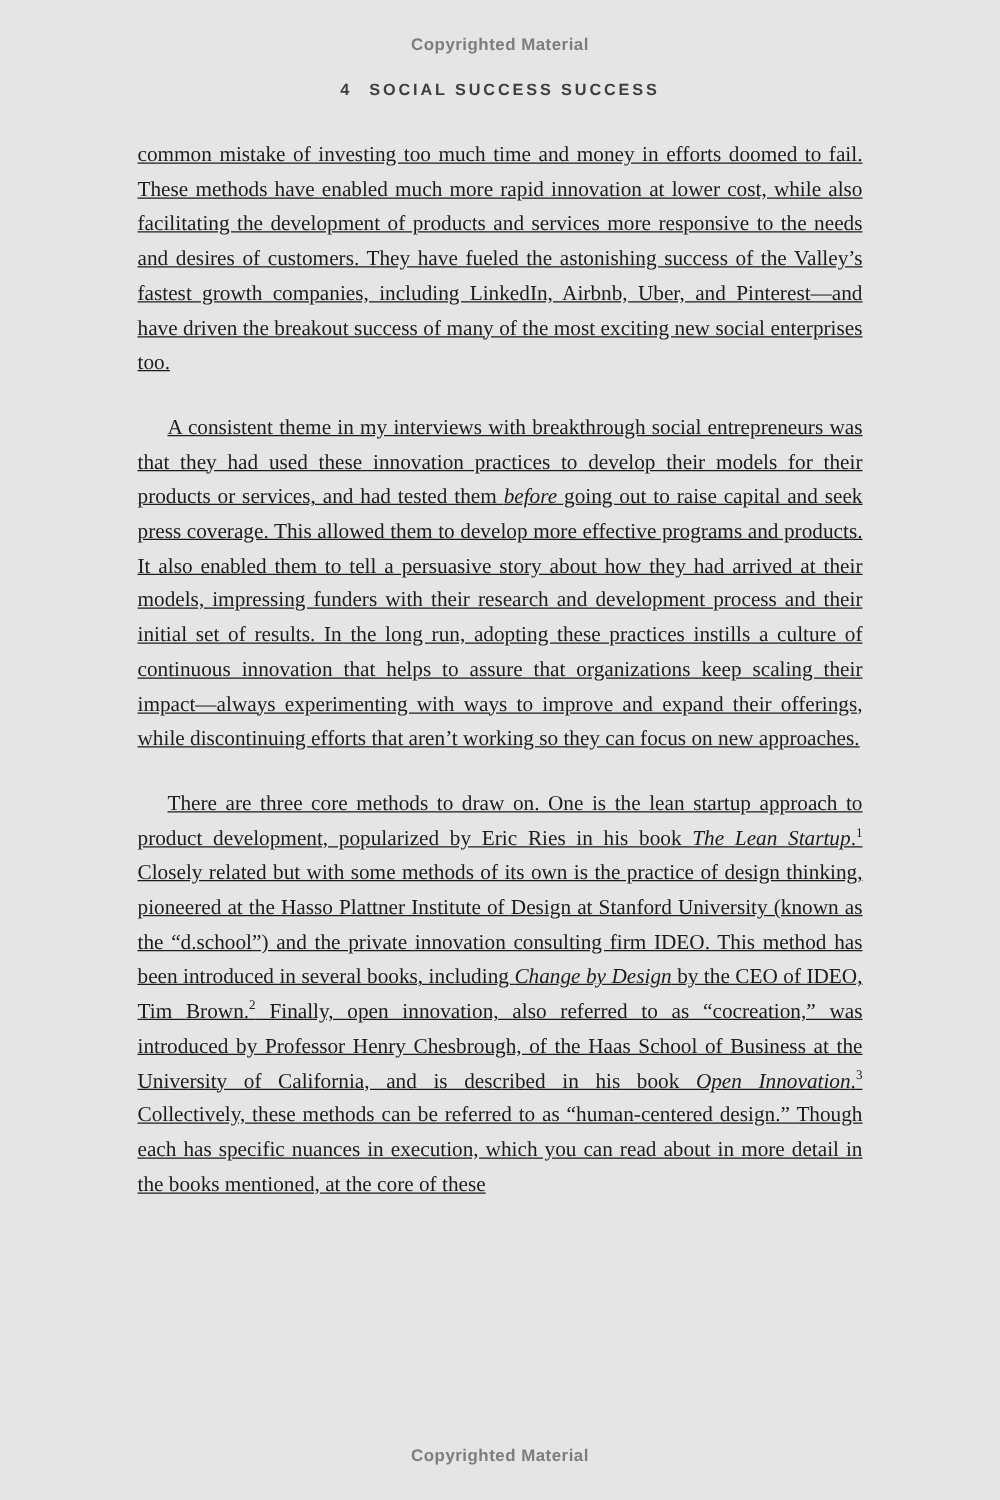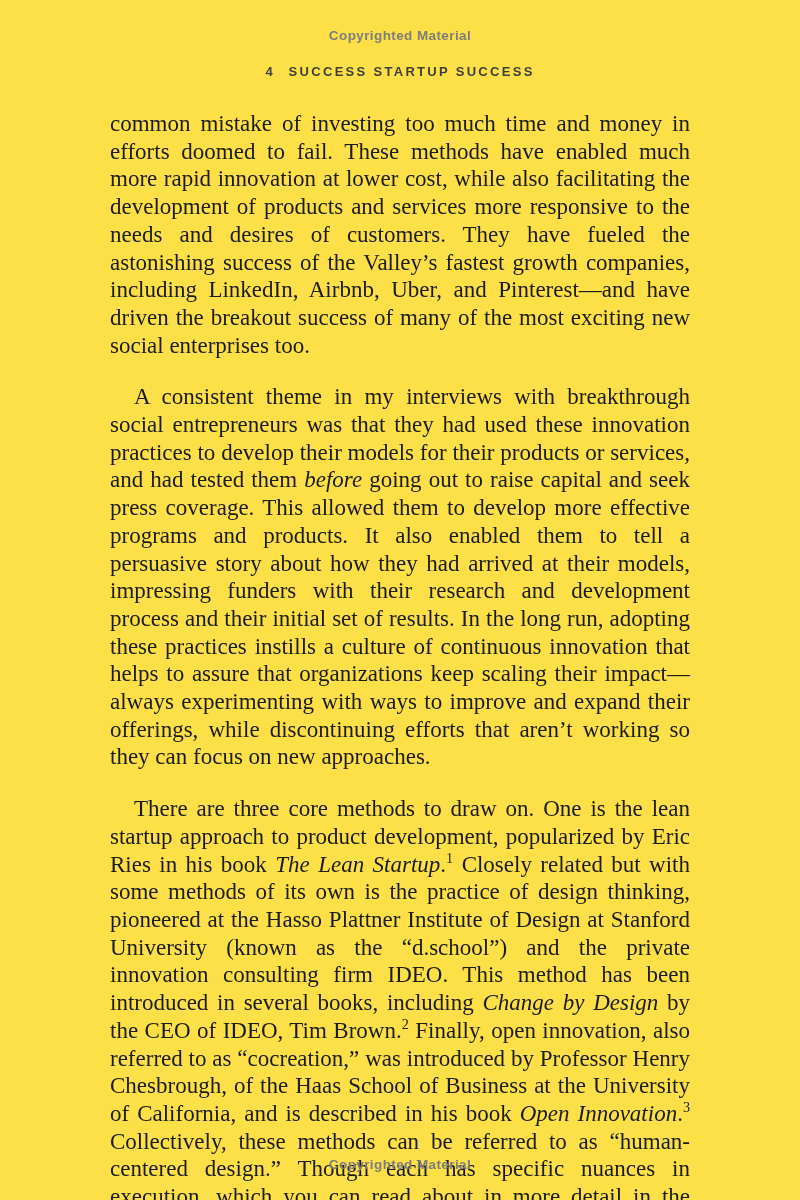--- a/index.html
+++ b/index.html
@@ -4,21 +4,21 @@
 <style>
   html, body {
     margin: 0;
     padding: 0;
     background: #ffffff;
   }
   .page {
     position: relative;
     width: 800px;
     height: 1200px;
-    background: #fde047;
+    background: #e5e5e5;
     overflow: hidden;
     font-family: "Liberation Serif", serif;
   }
   .copyright-note {
     position: absolute;
     left: 0;
     width: 100%;
     text-align: center;
     font-family: "Liberation Sans", sans-serif;
     font-weight: bold;
@@ -47,24 +47,25 @@
   }
   .body-block {
     position: absolute;
     top: 110px;
     left: 110px;
     width: 580px;
     color: #1c1c1c;
   }
   .body-block p {
     margin: 0;
-    font-size: 23px;
+    font-size: 17px;
     line-height: 27.7px;
     text-align: justify;
     text-justify: inter-word;
+    text-decoration: underline;
   }
   .body-block p.indent {
     text-indent: 24px;
     margin-top: 24px;
   }
   .body-block em {
     font-style: italic;
   }
   .body-block sup {
     font-size: 0.62em;
@@ -73,21 +74,21 @@
   }
 </style>
 </head>
 <body>
 
 <div class="page">
 
   <div class="copyright-note copyright-top">Copyrighted Material</div>
 
   <div class="running-head">
-    <span class="page-num">4</span><span>SUCCESS STARTUP SUCCESS</span>
+    <span class="page-num">4</span><span>SOCIAL SUCCESS SUCCESS</span>
   </div>
 
   <div class="body-block">
       <p class=""><span>common mistake of investing too much time and money in efforts doomed to fail. These methods have enabled much more rapid innovation at lower cost, while also facilitating the development of products and services more responsive to the needs and desires of customers. They have fueled the astonishing success of the Valley’s fastest growth companies, including LinkedIn, Airbnb, Uber, and Pinterest—and have driven the breakout success of many of the most exciting new social enterprises too.</span></p>
       <p class="indent"><span>A consistent theme in my interviews with breakthrough social entrepreneurs was that they had used these innovation practices to develop their models for their products or services, and had tested them </span><em>before</em><span> going out to raise capital and seek press coverage. This allowed them to develop more effective programs and products. It also enabled them to tell a persuasive story about how they had arrived at their models, impressing funders with their research and development process and their initial set of results. In the long run, adopting these practices instills a culture of continuous innovation that helps to assure that organizations keep scaling their impact—always experimenting with ways to improve and expand their offerings, while discontinuing efforts that aren’t working so they can focus on new approaches.</span></p>
       <p class="indent"><span>There are three core methods to draw on. One is the lean startup approach to product development, popularized by Eric Ries in his book </span><em>The Lean Startup</em><span>.</span><sup>1</sup><span> Closely related but with some methods of its own is the practice of design thinking, pioneered at the Hasso Plattner Institute of Design at Stanford University (known as the “d.school”) and the private innovation consulting firm IDEO. This method has been introduced in several books, including </span><em>Change by Design</em><span> by the CEO of IDEO, Tim Brown.</span><sup>2</sup><span> Finally, open innovation, also referred to as “cocreation,” was introduced by Professor Henry Chesbrough, of the Haas School of Business at the University of California, and is described in his book </span><em>Open Innovation</em><span>.</span><sup>3</sup><span> Collectively, these methods can be referred to as “human-centered design.” Though each has specific nuances in execution, which you can read about in more detail in the books mentioned, at the core of these</span></p>
     </div>
 
   <div class="copyright-note copyright-bottom">Copyrighted Material</div>
 

